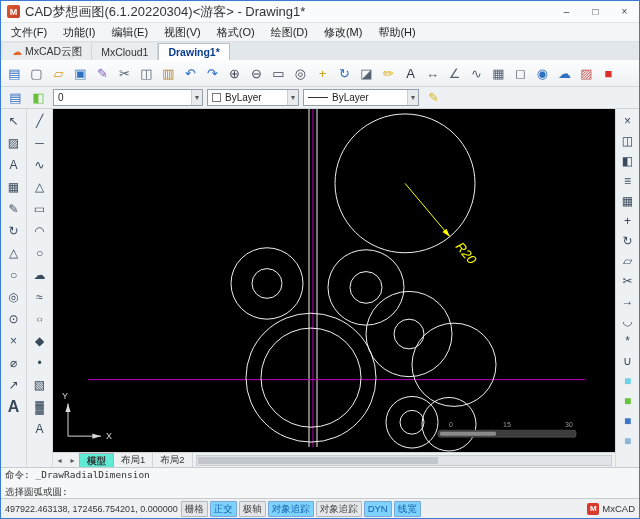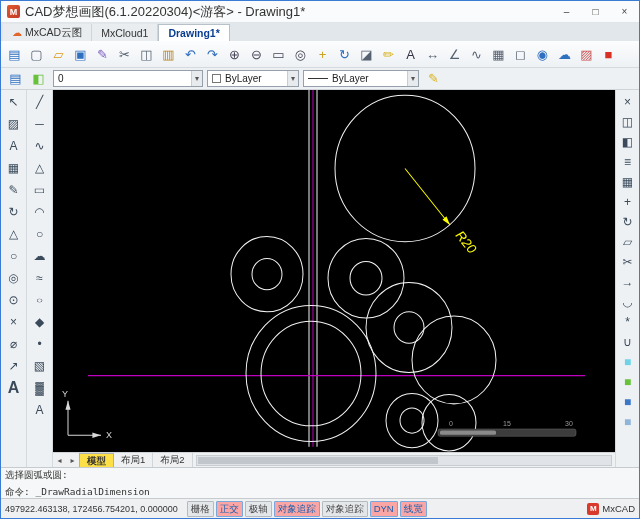--- a/index.html
+++ b/index.html
@@ -44,51 +44,61 @@
   .right1 .tbtn{width:19px;height:19px;}
   .side .glyph{font-size:12px;color:#3a4a5a;}
 
   .center{flex:1;display:flex;flex-direction:column;min-width:0;}
   .canvas{flex:1;background:#000;position:relative;cursor:crosshair;min-height:0;}
   .canvas svg{position:absolute;left:0;top:0;width:100%;height:100%;}
 
   .layouttabs{flex:0 0 15px;display:flex;align-items:center;background:#eef0f2;border-top:1px solid #cfd4d9;font-size:9.5px;color:#333;}
   .lt-arrow{width:13px;text-align:center;font-size:8px;color:#555;}
   .lt-tab{padding:0 7px;height:14px;line-height:14px;border-right:1px solid #d0d5da;white-space:nowrap;}
-  .lt-tab.active{background:#fde047;font-weight:bold;border:1px solid #a8b0b8;border-bottom:none;}
+  .lt-tab.active{background:#5eead4;font-weight:bold;border:1px solid #a8b0b8;border-bottom:none;}
   .lt-scroll{flex:1;height:11px;margin:0 3px;background:#e0e4e8;border:1px solid #c8cdd2;position:relative;}
   .lt-thumb{position:absolute;left:1px;top:1px;height:7px;width:58%;background:#c0c6cc;}
 
   .cmdline{flex:0 0 31px;background:#f6f7f8;border-top:1px solid #c6cbd0;font-family:"DejaVu Sans Mono",monospace;font-size:9.5px;color:#333;padding:2px 4px;display:flex;flex-direction:column;justify-content:space-between;}
   .cmd-row{line-height:9.5px;white-space:nowrap;}
 
-  .statusbar{flex:0 0 20px;display:flex;align-items:center;background:#eef0f2;border-top:1px solid #c6cbd0;padding:0 4px;gap:9px;font-size:9.5px;}
+  .statusbar{flex:0 0 20px;display:flex;align-items:center;background:#eef0f2;border-top:1px solid #c6cbd0;padding:0 4px;gap:3px;font-size:9.5px;}
   .coords{color:#333;font-size:9px;white-space:nowrap;}
   .toggles{display:flex;gap:2px;}
   .toggle{padding:1px 3px;border:1px solid #b4bac0;background:#e4e7ea;color:#444;border-radius:1px;line-height:12px;white-space:nowrap;}
-  .toggle.active{background:#fca5a5;border-color:#7aa7d9;color:#155fae;}
+  .toggle.active{background:#7dd3fc;border-color:#7aa7d9;color:#155fae;}
   .feedback{color:#1a66cc;white-space:nowrap;}
   .brand{margin-left:auto;display:flex;align-items:center;gap:3px;color:#333;white-space:nowrap;}
   .brand-icon{width:12px;height:12px;background:#d93a2b;color:#fff;font-size:8px;font-weight:bold;display:flex;align-items:center;justify-content:center;border-radius:2px;}
 </style>
 </head>
 <body>
 
 <div class="app">
 
   <div class="titlebar">
     <span class="app-icon">M</span>
     <span class="title-text">CAD梦想画图(6.1.20220304)&lt;游客&gt; - Drawing1*</span>
     <div class="win-controls">
         <div class="win-btn">–</div>
         <div class="win-btn">□</div>
         <div class="win-btn">×</div>
       </div>
   </div>
 
+  <div class="menubar">
+      <div class="menu-item">文件(F)</div>
+      <div class="menu-item">功能(I)</div>
+      <div class="menu-item">编辑(E)</div>
+      <div class="menu-item">视图(V)</div>
+      <div class="menu-item">格式(O)</div>
+      <div class="menu-item">绘图(D)</div>
+      <div class="menu-item">修改(M)</div>
+      <div class="menu-item">帮助(H)</div>
+    </div>
 
   <div class="doctabs">
       <div class="doc-tab">
         <span class="tab-icon">☁</span>
         <span>MxCAD云图</span>
       </div>
       <div class="doc-tab">
         <span>MxCloud1</span>
       </div>
       <div class="doc-tab active">
@@ -405,22 +415,22 @@
         <div class="tbtn">
           <span class="glyph" style="color: rgb(59, 118, 201);">■</span>
         </div>
         <div class="tbtn">
           <span class="glyph" style="color: rgb(143, 180, 217);">■</span>
         </div>
       </div>
   </div>
 
   <div class="cmdline">
+      <div class="cmd-row">命令: _DrawRadialDimension</div>
       <div class="cmd-row">选择圆弧或圆:</div>
-      <div class="cmd-row">命令: _DrawRadialDimension</div>
     </div>
 
   <div class="statusbar">
     <span class="coords">497922.463138, 172456.754201, 0.000000</span>
     <div class="toggles">
         <div class="toggle">栅格</div>
         <div class="toggle active">正交</div>
         <div class="toggle">极轴</div>
         <div class="toggle active">对象追踪</div>
         <div class="toggle">对象追踪</div>

